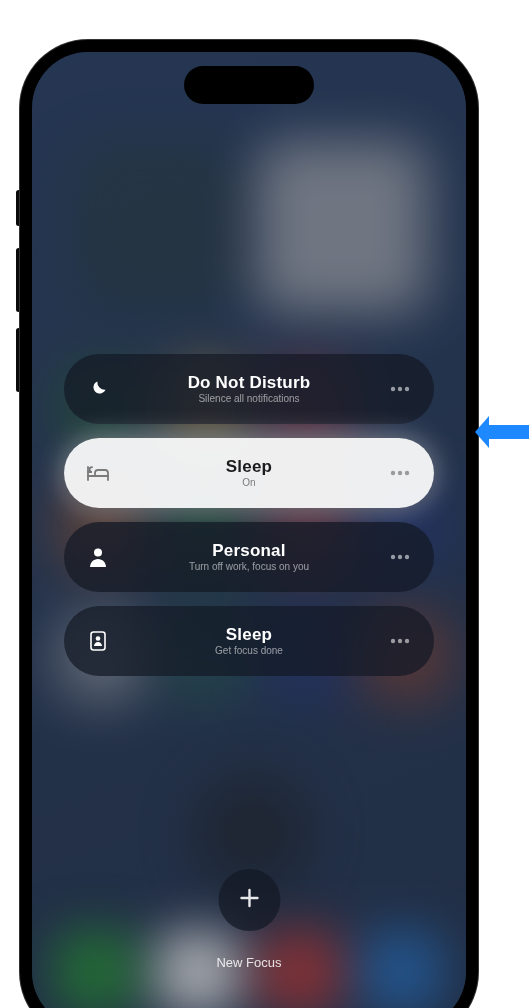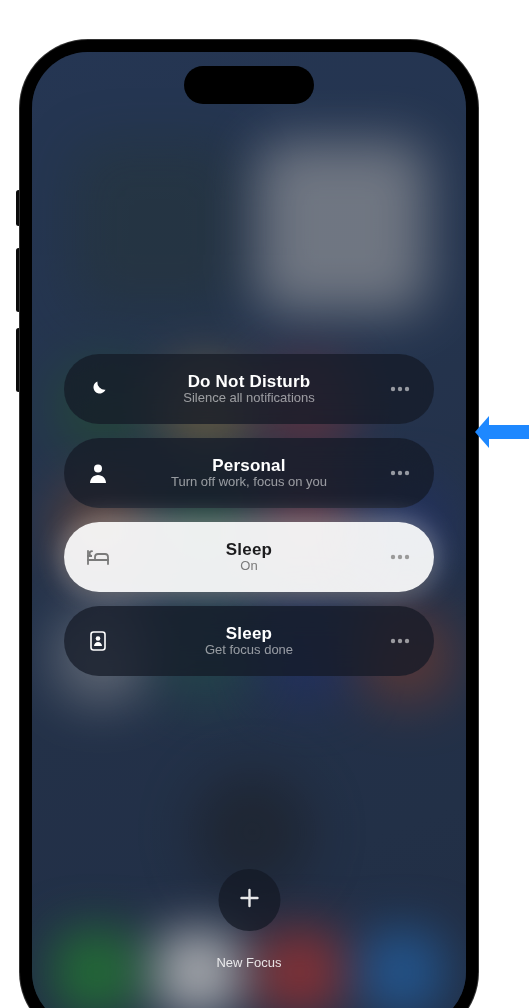--- a/index.html
+++ b/index.html
@@ -106,21 +106,21 @@
       flex: 1;
       display:flex; flex-direction:column; align-items:center;
       line-height:1.15;
       padding: 0 8px;
     }
     .focus-title {
       font-size: 17px; font-weight:600; color:#fff; letter-spacing:.2px;
     }
     .active .focus-title { color:#1c1c1e; }
     .focus-sub {
-      font-size: 13px; font-weight:400; color:rgba(255,255,255,0.55);
+      font-size: 10px; font-weight:400; color:rgba(255,255,255,0.55);
     }
     .active .focus-sub { color:#7a7a7a; }
     .focus-more {
       width: 28px; display:flex; justify-content:center;
       color: rgba(255,255,255,0.55);
       font-weight:700;
       letter-spacing:1.5px;
     }
     .active .focus-more { color:#9a9a9a; }
 
@@ -203,40 +203,20 @@
         </span>
         <span class="focus-more">
           <svg width="20" height="6" viewBox="0 0 20 6" fill="currentColor">
               <circle cx="3" cy="3" r="2.2"></circle>
               <circle cx="10" cy="3" r="2.2"></circle>
               <circle cx="17" cy="3" r="2.2"></circle>
             </svg>
         </span>
       </div>
 
-      <div class="focus-item dark">
-        <span class="focus-icon">
-          <svg width="18" height="20" viewBox="0 0 18 20" fill="currentColor">
-              <circle cx="9" cy="5.5" r="4"></circle>
-              <path d="M1 20c0-4.4 3.6-8 8-8s8 3.6 8 8H1z"></path>
-            </svg>
-        </span>
-        <span class="focus-text">
-          <span class="focus-title">Personal</span>
-          <span class="focus-sub">Turn off work, focus on you</span>
-        </span>
-        <span class="focus-more">
-          <svg width="20" height="6" viewBox="0 0 20 6" fill="currentColor">
-              <circle cx="3" cy="3" r="2.2"></circle>
-              <circle cx="10" cy="3" r="2.2"></circle>
-              <circle cx="17" cy="3" r="2.2"></circle>
-            </svg>
-        </span>
-      </div>
-
       <div class="focus-item active">
         <span class="focus-icon">
           <svg width="24" height="18" viewBox="0 0 24 18" fill="none" stroke="currentColor" stroke-width="1.8" stroke-linecap="round">
               <path d="M2 3v13"></path>
               <path d="M2 12h20v4"></path>
               <path d="M2 8c1.5 0 2.8 0 4 0a2.4 2.4 0 1 1 0-4.8"></path>
               <path d="M9 12V9a3 3 0 0 1 3-3h7a3 3 0 0 1 3 3v3"></path>
             </svg>
         </span>
         <span class="focus-text">
@@ -247,20 +227,40 @@
           <svg width="20" height="6" viewBox="0 0 20 6" fill="currentColor">
               <circle cx="3" cy="3" r="2.2"></circle>
               <circle cx="10" cy="3" r="2.2"></circle>
               <circle cx="17" cy="3" r="2.2"></circle>
             </svg>
         </span>
       </div>
 
       <div class="focus-item dark">
         <span class="focus-icon">
+          <svg width="18" height="20" viewBox="0 0 18 20" fill="currentColor">
+              <circle cx="9" cy="5.5" r="4"></circle>
+              <path d="M1 20c0-4.4 3.6-8 8-8s8 3.6 8 8H1z"></path>
+            </svg>
+        </span>
+        <span class="focus-text">
+          <span class="focus-title">Personal</span>
+          <span class="focus-sub">Turn off work, focus on you</span>
+        </span>
+        <span class="focus-more">
+          <svg width="20" height="6" viewBox="0 0 20 6" fill="currentColor">
+              <circle cx="3" cy="3" r="2.2"></circle>
+              <circle cx="10" cy="3" r="2.2"></circle>
+              <circle cx="17" cy="3" r="2.2"></circle>
+            </svg>
+        </span>
+      </div>
+
+      <div class="focus-item dark">
+        <span class="focus-icon">
           <svg width="16" height="20" viewBox="0 0 16 20" fill="currentColor">
               <rect x="1" y="1" width="14" height="18" rx="2.5" fill="none" stroke="currentColor" stroke-width="1.6"></rect>
               <circle cx="8" cy="7.5" r="2.3"></circle>
               <path d="M4 15c0-2.2 1.8-4 4-4s4 1.8 4 4H4z"></path>
             </svg>
         </span>
         <span class="focus-text">
           <span class="focus-title">Sleep</span>
           <span class="focus-sub">Get focus done</span>
         </span>

